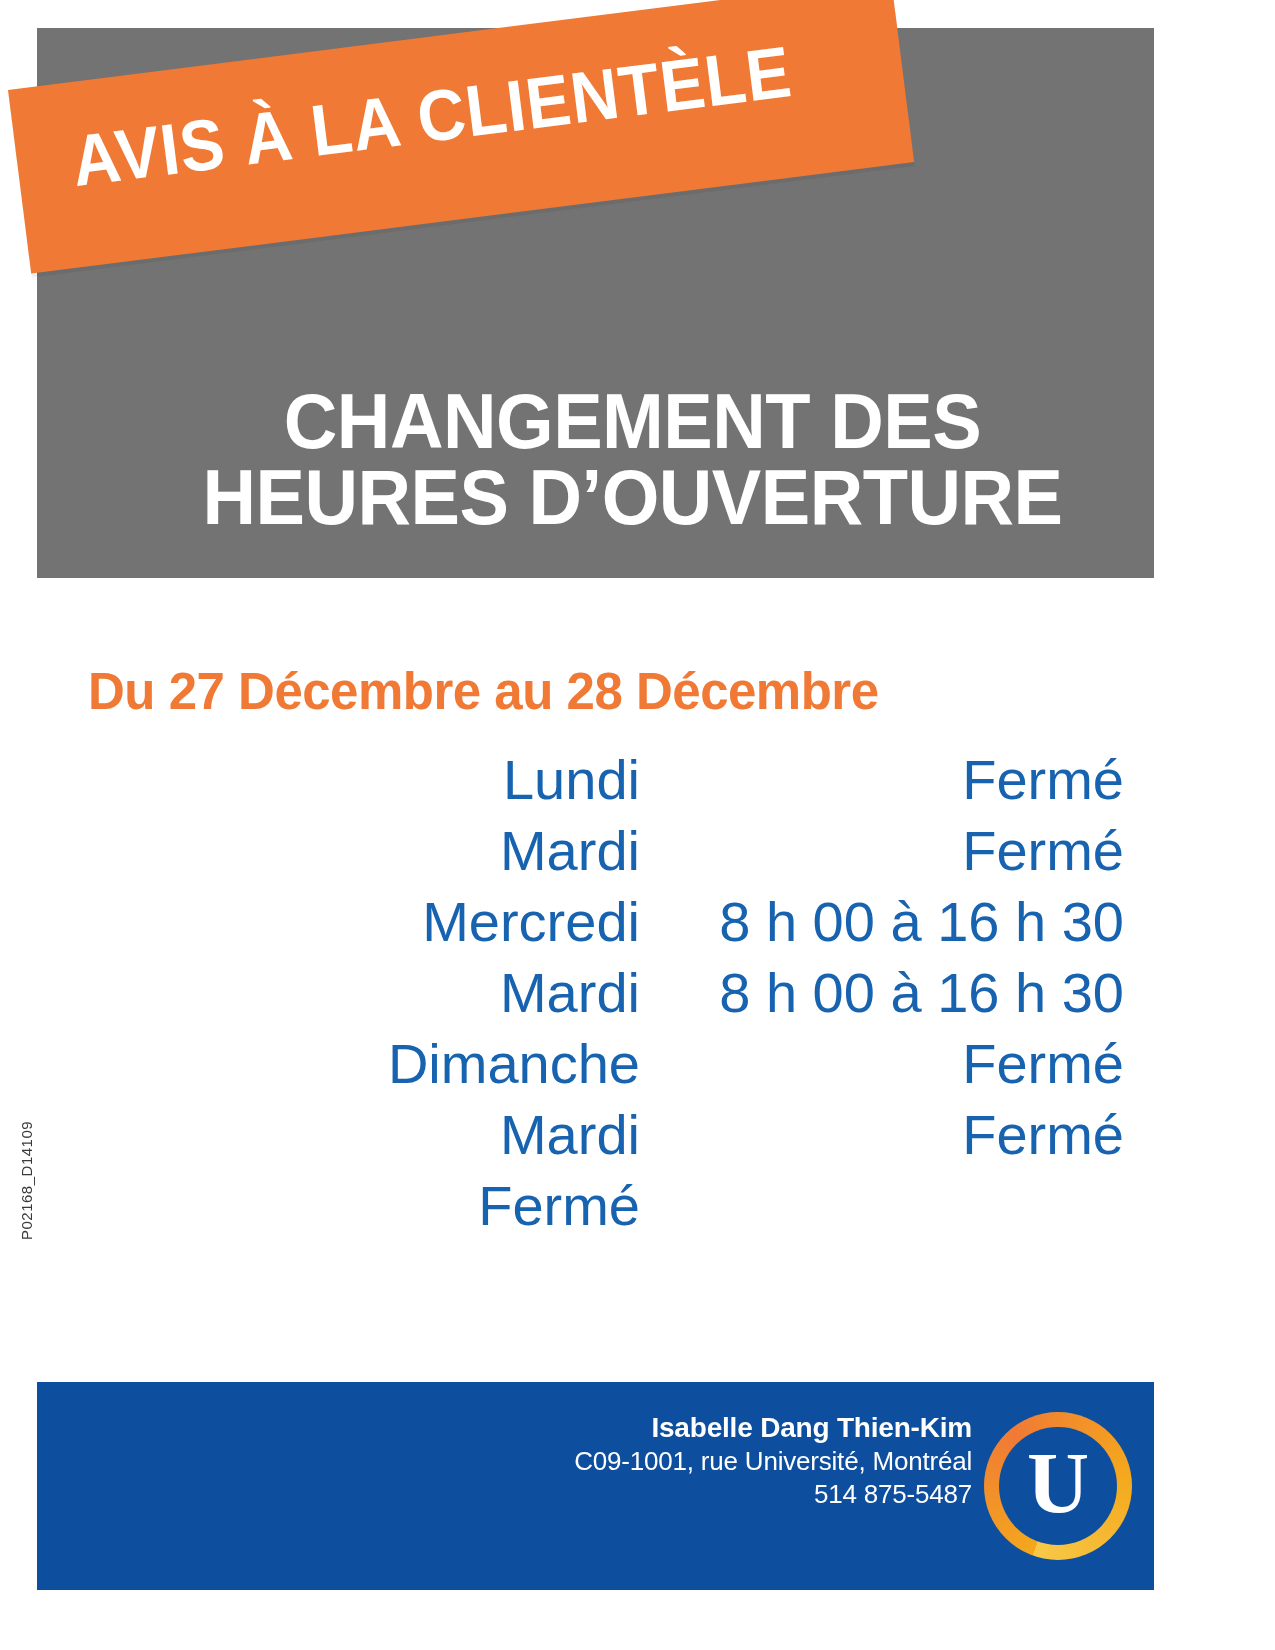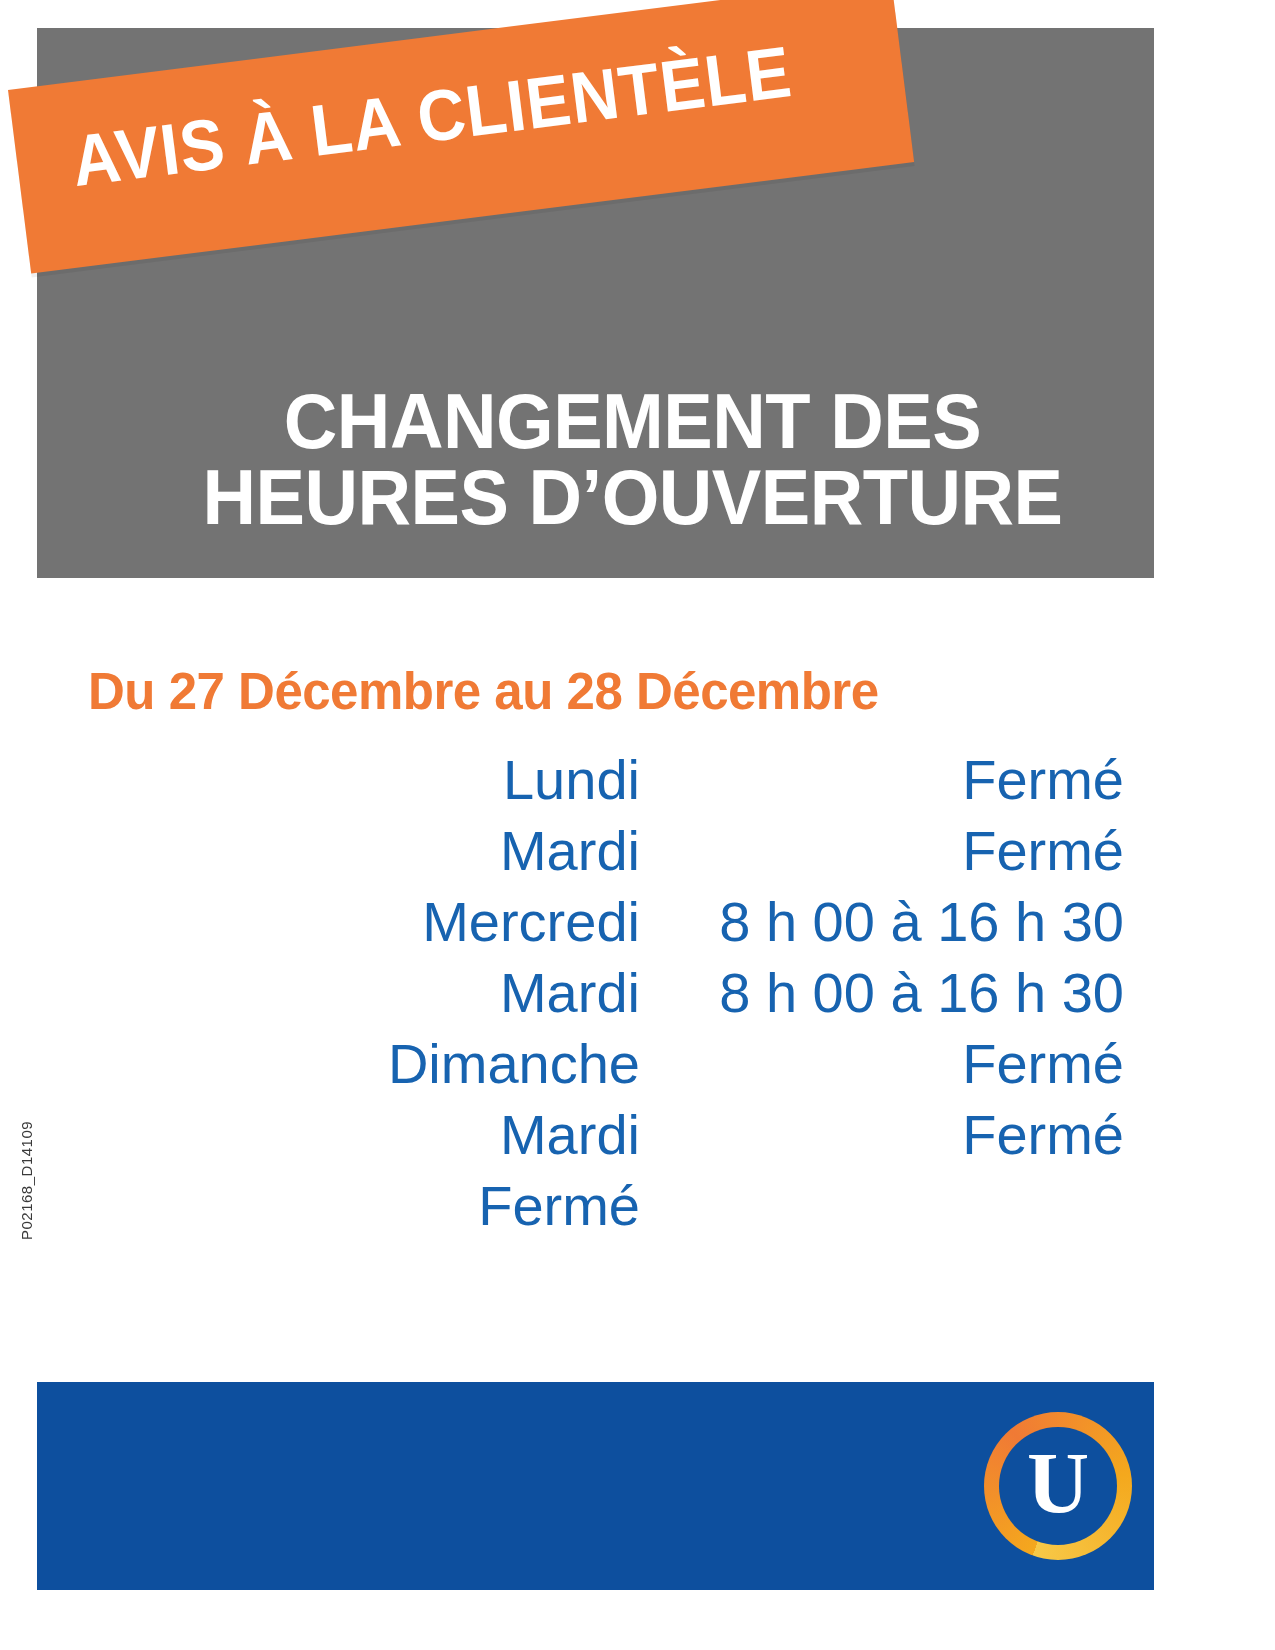--- a/index.html
+++ b/index.html
@@ -261,20 +261,25 @@
     <div class="hours-row">
       <div class="hours-value">Fermé</div>
     </div>
 
   </div>
 
   <div class="side-code">P02168_D14109</div>
 
   <div class="footer-block">
 
+    <div class="footer-text">
+      <div class="footer-name">Isabelle Dang Thien-Kim</div>
+      <div class="footer-addr">C09-1001, rue Université, Montréal</div>
+      <div class="footer-phone">514 875-5487</div>
+    </div>
 
     <div class="logo">
       <div class="ring-outer"></div>
       <div class="ring-inner"></div>
       <div class="u-glyph">U</div>
     </div>
 
   </div>
 
 </div>

